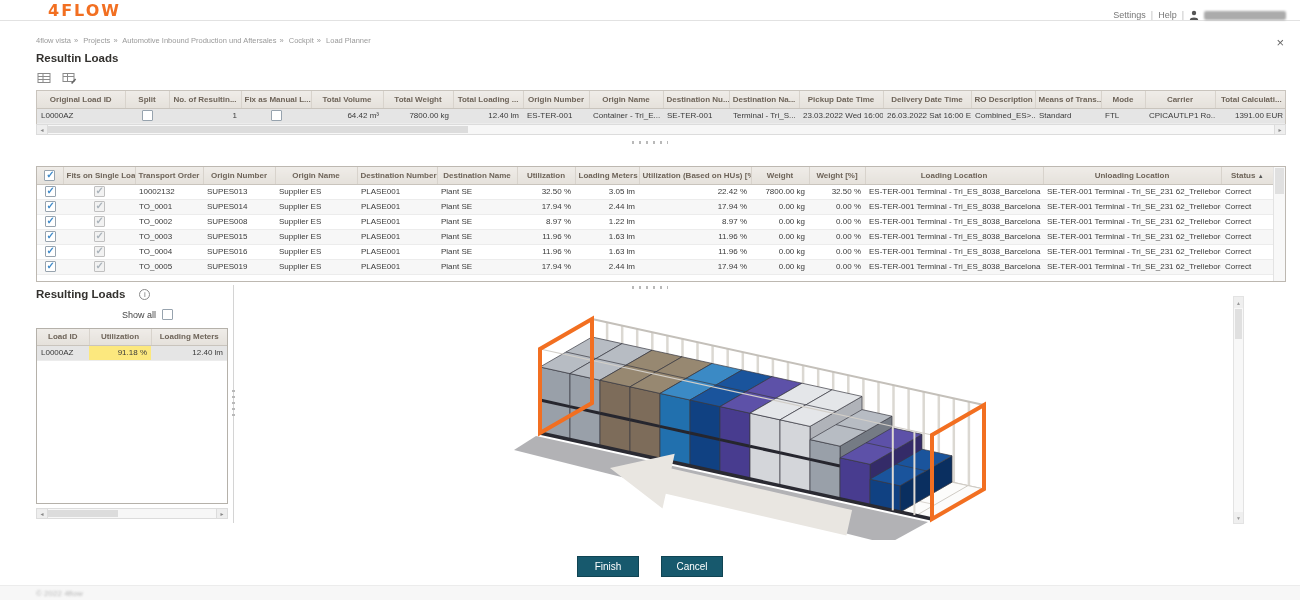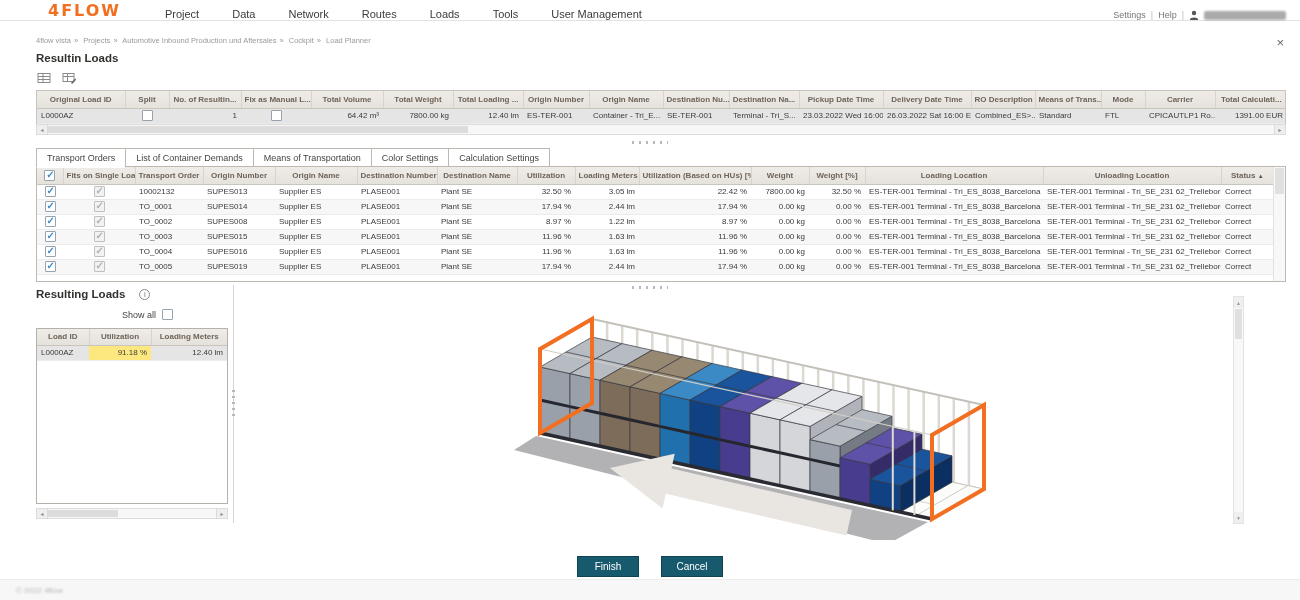--- a/index.html
+++ b/index.html
@@ -84,39 +84,30 @@
 
 .viewer{position:absolute;left:240px;top:293px;width:1000px;height:247px;overflow:hidden}
 .viewer-vscroll{left:1233px;top:296px;height:228px}
 .viewer-vscroll .vs-thumb{top:12px;height:30px}
 
 
 .actions{position:absolute;top:556px;left:0;width:100%;display:flex;justify-content:center;gap:22px}
 .btn{background:#17596d;color:#fff;font-size:10px;font-family:"Liberation Sans",sans-serif;padding:4px 0;width:62px;text-align:center;border:1px solid #104453;cursor:pointer}
 
 
-.footer{position:absolute;bottom:0;left:0;width:100%;height:21px;background:#f7f7f7;border-top:1px solid #ececec;display:flex;align-items:center;padding-left:16px}
+.footer{position:absolute;bottom:0;left:0;width:100%;height:15px;background:#f7f7f7;border-top:1px solid #ececec;display:flex;align-items:center;padding-left:36px}
 .footer span{font-size:8px;color:#9f9f9f;filter:blur(0.8px);opacity:.75}
 </style>
 </head>
 <body>
 
 <div class="page">
 
   <div class="topnav">
     <span class="logo">4FLOW</span>
-    <div class="menu">
-      <span>Project</span>
-      <span>Data</span>
-      <span>Network</span>
-      <span>Routes</span>
-      <span>Loads</span>
-      <span>Tools</span>
-      <span>User Management</span>
-    </div>
     <div class="nav-right">
       <span>Settings</span>
       <span class="sep">|</span>
       <span>Help</span>
       <span class="sep">|</span>
       <svg width="10" height="10" viewBox="0 0 10 10">
           <circle cx="5" cy="3" r="2.2" fill="#555"></circle>
           <path d="M0.8 10 C0.8 6.8 9.2 6.8 9.2 10 Z" fill="#555"></path>
         </svg>
       <span class="user-redacted"></span>
@@ -221,27 +212,20 @@
     </table>
   </div>
   <div class="hscroll" style="top:124px;left:36px;width:1250px">
     <span class="hs-btn">◄</span>
     <span class="hs-thumb" style="width:420px"></span>
     <span class="hs-btn right">►</span>
   </div>
 
   <div class="splitter-dots" style="top:141px"></div>
 
-  <div class="tabs">
-    <span class="tab active">Transport Orders</span>
-    <span class="tab">List of Container Demands</span>
-    <span class="tab">Means of Transportation</span>
-    <span class="tab">Color Settings</span>
-    <span class="tab">Calculation Settings</span>
-  </div>
 
   <div class="to-wrap">
     <div class="to-table-area">
       <table class="grid">
         <colgroup>
           <col style="width:26px">
             <col style="width:72px">
             <col style="width:68px">
             <col style="width:72px">
             <col style="width:82px">

